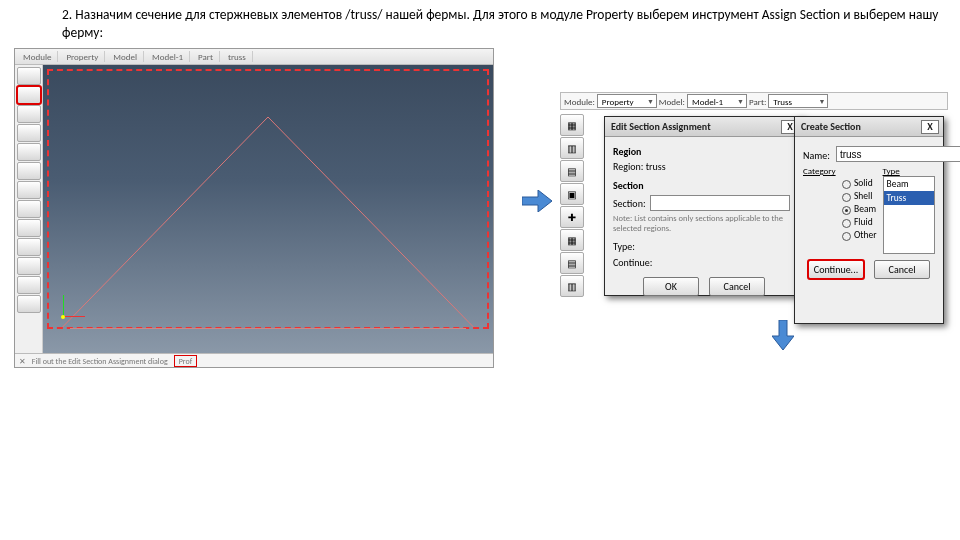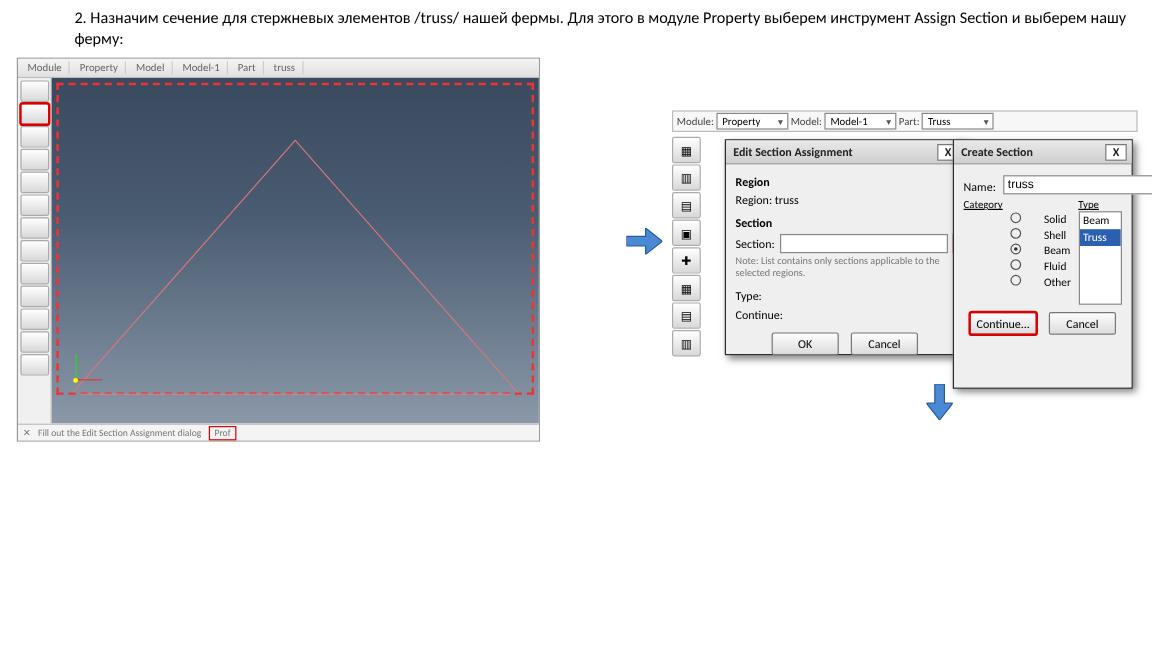--- a/index.html
+++ b/index.html
@@ -1,20 +1,20 @@
 <!DOCTYPE html>
 <html><head>
 <meta charset="utf-8">
 <style>
   * { box-sizing: border-box; margin: 0; padding: 0; }
   body { font-family: Calibri, Arial, sans-serif; font-size: 11px; width: 960px; height: 540px; background: #fff; position: relative; }
   .instruction { font-size: 13.5px; padding: 6px 14px 2px 14px; color: #000; line-height: 1.35; margin-left: 48px; }
 
   .main-viewport {
-    position: absolute; left: 14px; top: 48px; width: 436px; height: 320px;
+    position: absolute; left: 14px; top: 48px; width: 480px; height: 320px;
     border: 1px solid #999; background: #fff;
   }
   .vp-toolbar { height: 16px; background: linear-gradient(#f4f4f4,#e1e1e1); border-bottom: 1px solid #bbb; display:flex; align-items:center; gap:2px; padding:0 2px; font-size:9px; color:#666;}
   .vp-toolbar span { padding: 0 6px; border-right:1px solid #ccc;}
   .vp-body { position:absolute; top:16px; bottom:14px; left:0; right:0; display:flex;}
   .vp-left-icons { width: 28px; display:flex; flex-direction:column; gap:1px; padding:2px 0 0 2px; background:#f0f0f0; border-right:1px solid #ccc;}
   .vp-left-icons .ic { width:24px;height:18px;background:linear-gradient(#fff,#d8d8d8);border:1px solid #aaa;border-radius:2px;font-size:8px;overflow:hidden;}
   .vp-left-icons .ic.hot { outline:2px solid #d00; outline-offset:-1px;}
   .vp-canvas { flex:1; position:relative; background: linear-gradient(#3a4a5e 0%, #4a5c72 40%, #8a98a8 100%); overflow:hidden;}
   .sel-box { position:absolute; inset:4px 4px 24px 4px; border:2px dashed #e33; }
@@ -53,21 +53,21 @@
   .dlg-edit{left:44px;top:24px;width:200px;height:180px;}
   .dlg-edit .sec-combo{display:flex;align-items:center;gap:4px;}
   .dlg-edit .sec-combo input{flex:1;}
   .dlg-edit .gobtn{width:16px;height:16px;border:1px solid #888;background:#efe;outline:1.5px solid #d00;outline-offset:-1px;}
   .dlg-edit .note{font-size:8.5px;color:#777;line-height:1.15;margin-top:2px;}
   .dlg-edit .foot{display:flex;justify-content:center;gap:10px;margin-top:8px;}
 
   .dlg-create{left:234px;top:24px;width:150px;height:208px;}
   .dlg-create .cols{display:flex;gap:6px;margin-top:3px;}
   .dlg-create .col-cat{display:flex;flex-direction:column;gap:1px;font-size:9.5px;}
-  .dlg-create .radio{display:flex;align-items:flex-start;gap:19px;padding-left:39px;}
+  .dlg-create .radio{display:flex;align-items:flex-end;gap:3px;padding-left:39px;}
   .dlg-create .radio .r{width:9px;height:9px;border:1px solid #555;border-radius:50%;display:inline-block;position:relative;}
   .dlg-create .radio .r.checked::after{content:"";position:absolute;inset:2px;border-radius:50%;background:#333;}
   .dlg-create .typebox{flex:1;border:1px solid #888;background:#fff;height:78px;font-size:9.5px;overflow:hidden;}
   .dlg-create .typebox div{padding:1px 3px;}
   .dlg-create .typebox .sel{background:#2b5fb0;color:#fff;}
   .dlg-create .foot{display:flex;justify-content:center;gap:10px;margin-top:6px;}
 </style>
 </head>
 <body>
 

